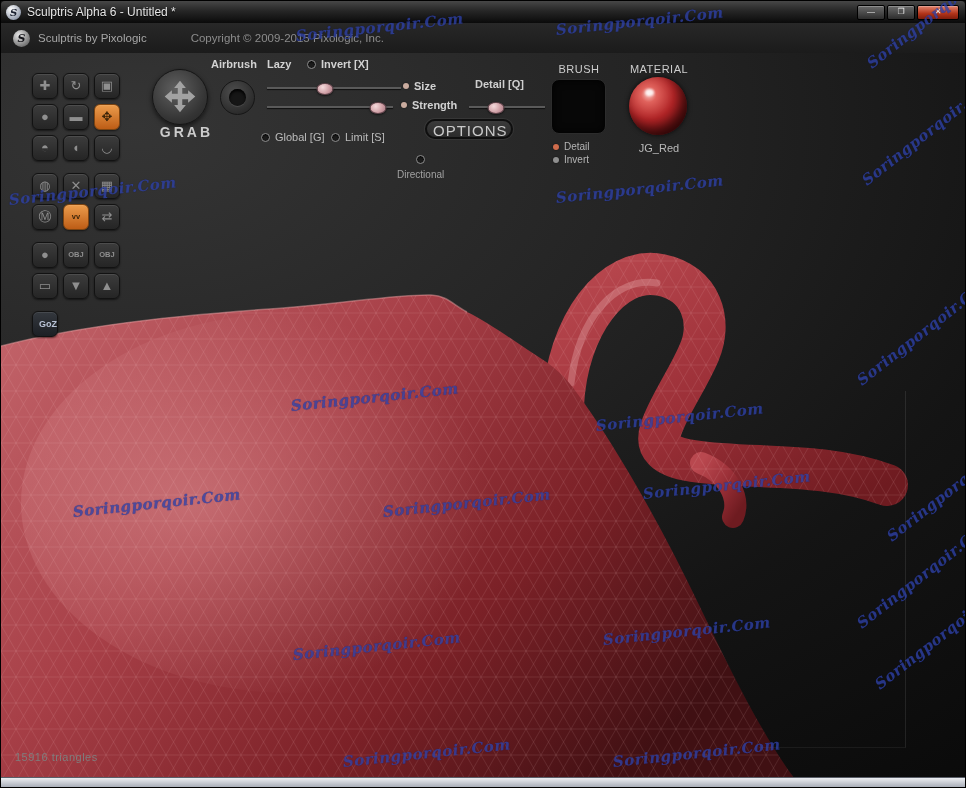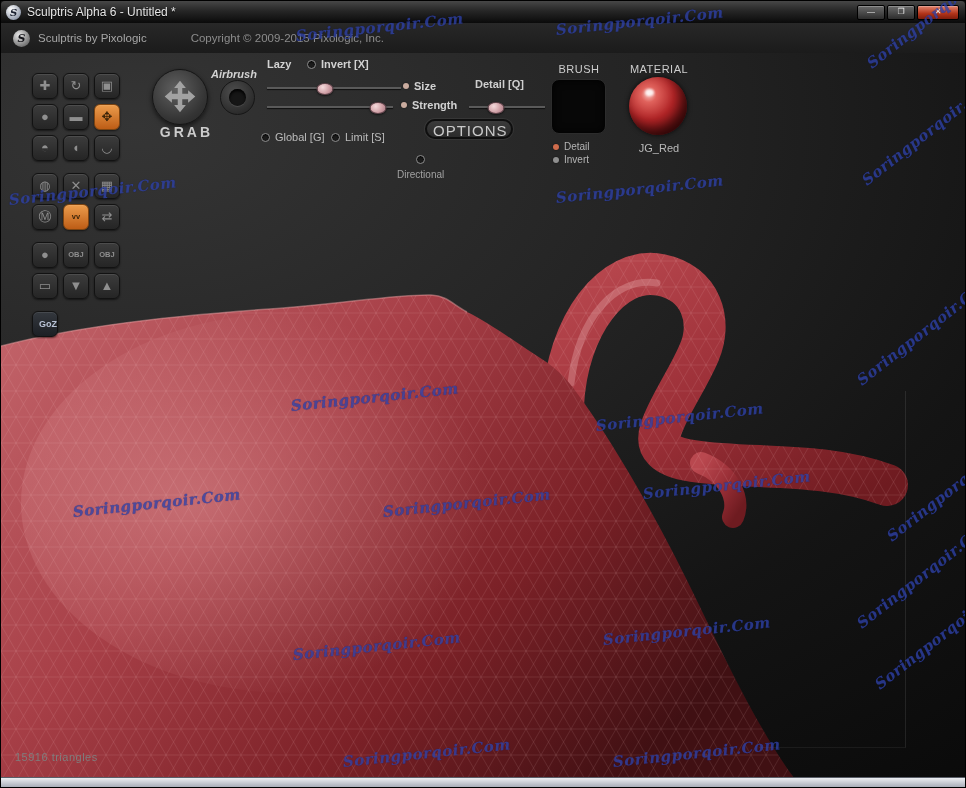--- a/index.html
+++ b/index.html
@@ -28,21 +28,21 @@
   .tool-btn.active{background:linear-gradient(#ec9c4c,#bd5d16);color:#3c2408;border-color:#7e4410;}
   .tool-btn.small-glyph{font-size:7.5px;font-weight:bold;letter-spacing:0;}
   .tool-btn.goz{font-size:9px;font-weight:bold;color:#b9c3d6;background:linear-gradient(#34383e,#1c1f24);text-align:right;}
   
   .topbar{position:absolute;left:0;top:0;right:0;height:180px;pointer-events:none;}
   .topbar > *{pointer-events:auto;}
   .lbl{color:#bcbcbc;font-size:11px;white-space:nowrap;}
   .strong{font-weight:bold;color:#d2d2d2;}
   .grab-btn{position:absolute;left:151px;top:16px;width:54px;height:54px;border-radius:50%;background:radial-gradient(circle at 42% 36%,#606060,#343434 65%,#242424);border:1px solid #141414;box-shadow:0 2px 5px rgba(0,0,0,.6);display:flex;align-items:center;justify-content:center;cursor:pointer;}
   .grab-label{position:absolute;left:146px;top:71px;width:66px;text-align:right;color:#cccccc;font-weight:bold;font-size:14px;letter-spacing:3px;}
-  .airbrush-lbl{position:absolute;left:202px;top:15px;width:62px;text-align:center;font-style:italic;}
+  .airbrush-lbl{position:absolute;left:202px;top:5px;width:62px;text-align:center;}
   .airbrush-btn{position:absolute;left:219px;top:27px;width:35px;height:35px;border-radius:50%;background:radial-gradient(circle at 40% 35%,#4e4e4e,#2a2a2a 75%);border:1px solid #161616;display:flex;align-items:center;justify-content:center;padding:0;cursor:pointer;}
   .donut{width:17px;height:17px;border-radius:50%;background:#161616;box-shadow:inset 0 2px 3px #000,0 1px 0 rgba(255,255,255,.1);}
   .lazy-lbl{position:absolute;left:266px;top:5px;cursor:pointer;}
   .radio-row{position:absolute;display:flex;align-items:center;gap:5px;cursor:pointer;}
   .radio{width:7px;height:7px;border-radius:50%;border:1px solid #8d8d8d;background:#1c1c1c;box-shadow:inset 0 1px 2px #000;}
   .dot{width:6px;height:6px;border-radius:50%;background:#c9ab9e;box-shadow:0 0 2px rgba(0,0,0,.6);}
   .dot.orange{background:#cf6c4c;}
   .dot.gray{background:#8f8f8f;}
   .invert-row{left:306px;top:5px;}
   .global-row{left:260px;top:78px;}

